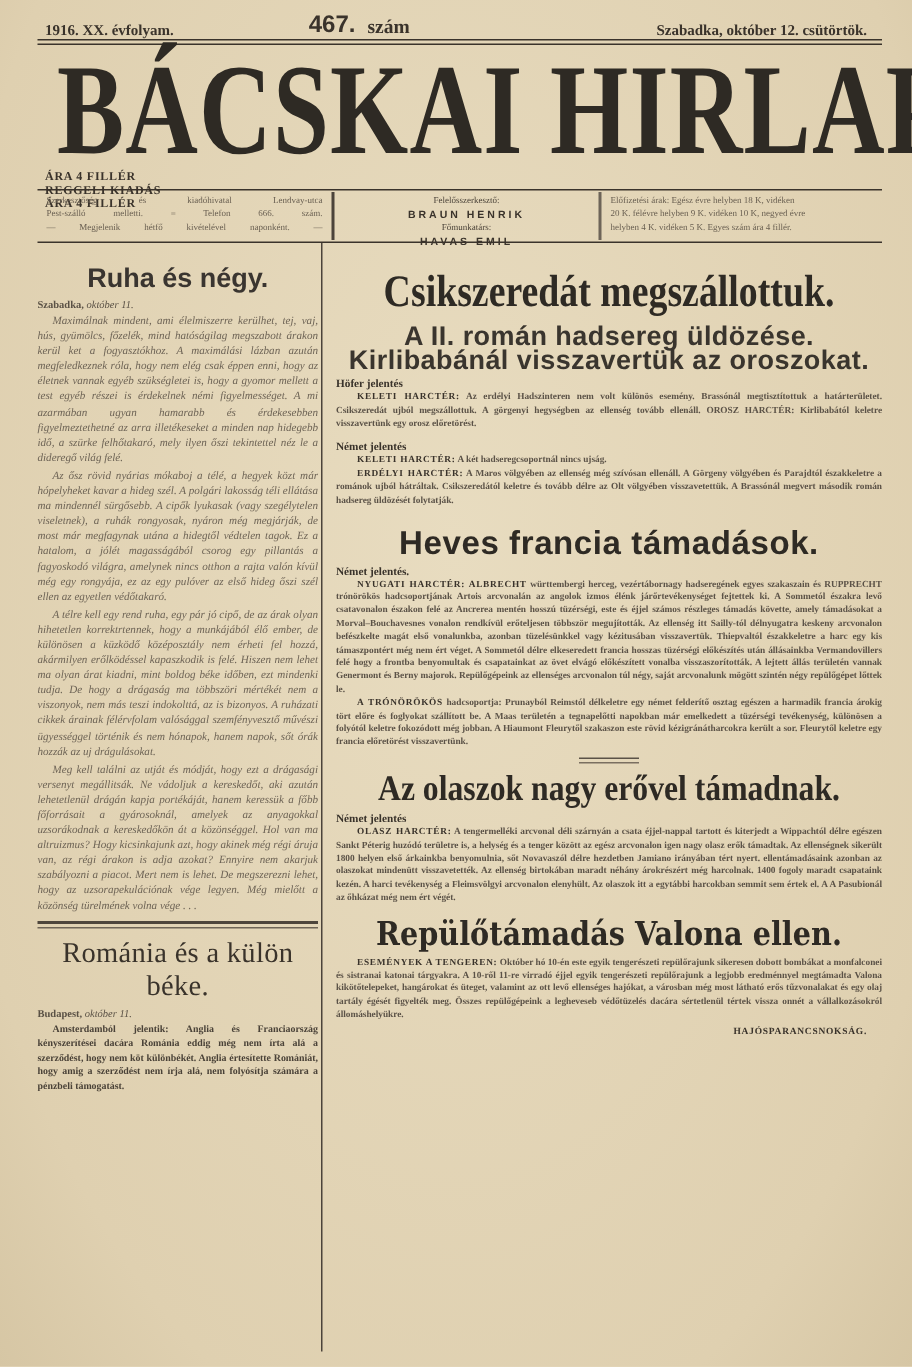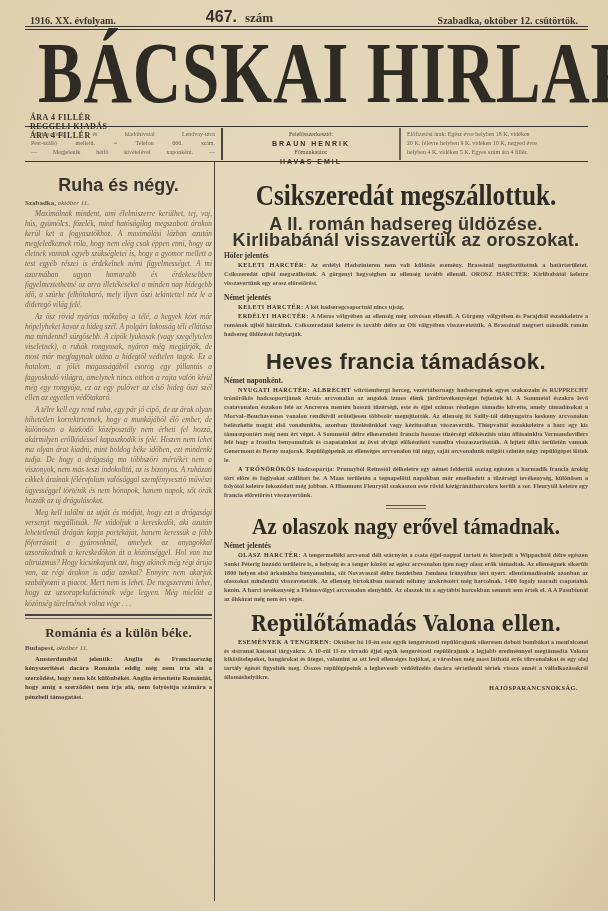--- a/index.html
+++ b/index.html
@@ -47,21 +47,21 @@
   .col-right { position: absolute; top: 170px; left: 224px; width: 364px; bottom: 0; }
 
   .h-left { font-family: "Liberation Sans", sans-serif; font-weight: bold; font-size: 18px;
     text-align: center; color: #3a3530; margin-top: 5px; }
   .dateline { text-align: left; font-size: 7px; font-weight: bold; margin: 3px 0 2px; color: #5a5145; }
   .dateline i { font-weight: normal; }
   .body-italic { font-style: italic; font-size: 7.4px; line-height: 10.1px; text-align: justify;
     color: #6e6456; text-indent: 10px; }
   .body-italic + .body-italic { margin-top: 2px; }
   .sep { height: 5px; margin: 5px 0 6px; border-top: 2px solid #4e463c; border-bottom: 1px solid #6e6456; }
-  .h-left2 { font-family: "Liberation Serif", serif; font-weight: bold; font-size: 13px;
+  .h-left2 { font-family: "Liberation Serif", serif; font-weight: normal; font-size: 19px;
     color: #3a332b; text-align: center; letter-spacing: 0.2px; }
   .body-bold { font-weight: bold; font-size: 6.6px; line-height: 9.6px; text-align: justify;
     color: #4a4238; text-indent: 10px; }
 
   .h-big { font-family: "Liberation Sans", sans-serif; font-weight: bold; color: #2e2a24;
     text-align: center; white-space: nowrap; }
   .h-csik { font-size: 30px; transform: scaleX(0.84); transform-origin: center; letter-spacing: 0px; margin-top: 8px; font-family: "Liberation Serif", serif; }
   .h-sub { font-family: "Liberation Sans", sans-serif; font-weight: bold; font-size: 18px;
     text-align: center; color: #3a352e; line-height: 16px; letter-spacing: 0.3px; }
   .h-report { text-align: left; font-weight: bold; font-size: 7.5px; color: #3a332b; margin: 3px 0 1px; }
@@ -143,21 +143,21 @@
     <div class="h-big h-csik">Csikszeredát megszállottuk.</div>
     <div class="h-sub" style="margin-top:4px">A II. román hadsereg üldözése.</div>
     <div class="h-sub">Kirlibabánál visszavertük az oroszokat.</div>
     <div class="h-report">Höfer jelentés</div>
     <p class="news"><span class="caps">KELETI HARCTÉR:</span><span> Az erdélyi Hadszinteren nem volt különös esemény. Brassónál megtisztítottuk a határterületet. Csikszeredát ujból megszállottuk. A görgenyi hegységben az ellenség tovább ellenáll. OROSZ HARCTÉR: Kirlibabától keletre visszavertünk egy orosz előretörést.</span></p>
     <div class="h-report" style="margin-top:6px">Német jelentés</div>
     <p class="news"><span class="caps">KELETI HARCTÉR:</span><span> A két hadseregcsoportnál nincs ujság.</span></p>
     <p class="news"><span class="caps">ERDÉLYI HARCTÉR:</span><span> A Maros völgyében az ellenség még szívósan ellenáll. A Görgeny völgyében és Parajdtól északkeletre a románok ujból hátráltak. Csikszeredától keletre és tovább délre az Olt völgyében visszavetettük. A Brassónál megvert második román hadsereg üldözését folytatják.</span></p>
 
     <div class="h-big h-heves">Heves francia támadások.</div>
-    <div class="h-report" style="margin-top:1px">Német naponként.</div>
+    <div class="h-report" style="margin-top:1px">Német jelentés.</div>
     <p class="news"><span class="caps">NYUGATI HARCTÉR: ALBRECHT</span><span> württembergi herceg, vezértábornagy hadseregének egyes szakaszain és RUPPRECHT trónörökös hadcsoportjának Artois arcvonalán az angolok izmos élénk járőrtevékenységet fejtettek ki. A Sommetól északra levő csatavonalon északon felé az Ancrerea mentén hosszú tüzérségi, este és éjjel számos részleges támadás követte, amely támadásokat a Morval–Bouchavesnes vonalon rendkívül erőteljesen többször megujították. Az ellenség itt Sailly-tól délnyugatra keskeny arcvonalon befészkelte magát első vonalunkba, azonban tüzelésünkkel vagy kézitusában visszavertük. Thiepvaltól északkeletre a harc egy kis támaszpontért még nem ért véget. A Sommetól délre elkeseredett francia hosszas tüzérségi előkészítés után állásainkba Vermandovillers felé hogy a frontba benyomultak és csapatainkat az övet elvágó előkészített vonalba visszaszorították. A lejtett állás területén vannak Genermont és Berny majorok. Repülőgépeink az ellenséges arcvonalon túl négy, saját arcvonalunk mögött szintén négy repülőgépet lőttek le.</span></p>
     <p class="news"><span class="caps">A TRÓNÖRÖKÖS</span><span> hadcsoportja: Prunayból Reimstól délkeletre egy német felderítő osztag egészen a harmadik francia árokig tört előre és foglyokat szállított be. A Maas területén a tegnapelőtti napokban már emelkedett a tüzérségi tevékenység, különösen a folyótól keletre fokozódott még jobban. A Hiaumont Fleurytől szakaszon este rövid kézigránátharcokra került a sor. Fleurytől keletre egy francia előretörést visszavertünk.</span></p>
     <div class="ornament"></div>
 
     <div class="h-big h-olasz">Az olaszok nagy erővel támadnak.</div>
     <div class="h-report" style="margin-top:1px">Német jelentés</div>
     <p class="news"><span class="caps">OLASZ HARCTÉR:</span><span> A tengermelléki arcvonal déli szárnyán a csata éjjel-nappal tartott és kiterjedt a Wippachtól délre egészen Sankt Péterig huzódó területre is, a helység és a tenger között az egész arcvonalon igen nagy olasz erők támadtak. Az ellenségnek sikerült 1800 helyen első árkainkba benyomulnia, sőt Novavaszól délre hezdetben Jamiano irányában tért nyert. ellentámadásaink azonban az olaszokat mindenütt visszavetették. Az ellenség birtokában maradt néhány árokrészért még harcolnak. 1400 fogoly maradt csapataink kezén. A harci tevékenység a Fleimsvölgyi arcvonalon elenyhült. Az olaszok itt a egytábbi harcokban semmit sem értek el. A A Pasubionál az őhkázat még nem ért végét.</span></p>
 
     <div class="h-big h-repulo">Repülőtámadás Valona ellen.</div>
     <p class="news" style="margin-top:2px"><span class="caps">ESEMÉNYEK A TENGEREN:</span><span> Október hó 10-én este egyik tengerészeti repülőrajunk sikeresen dobott bombákat a monfalconei és sistranai katonai tárgyakra. A 10-ről 11-re virradó éjjel egyik tengerészeti repülőrajunk a legjobb eredménnyel megtámadta Valona kikötőtelepeket, hangárokat és üteget, valamint az ott levő ellenséges hajókat, a városban még most látható erős tűzvonalakat és egy olaj tartály égését figyelték meg. Összes repülőgépeink a legheveseb védőtüzelés dacára sértetlenül tértek vissza onnét a vállalkozásokról állomáshelyükre.</span></p>

